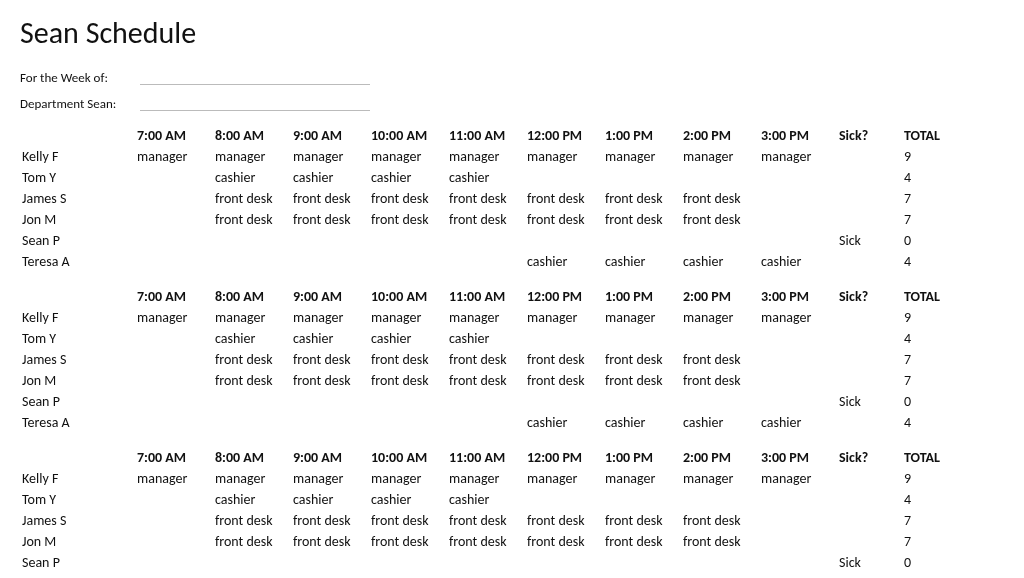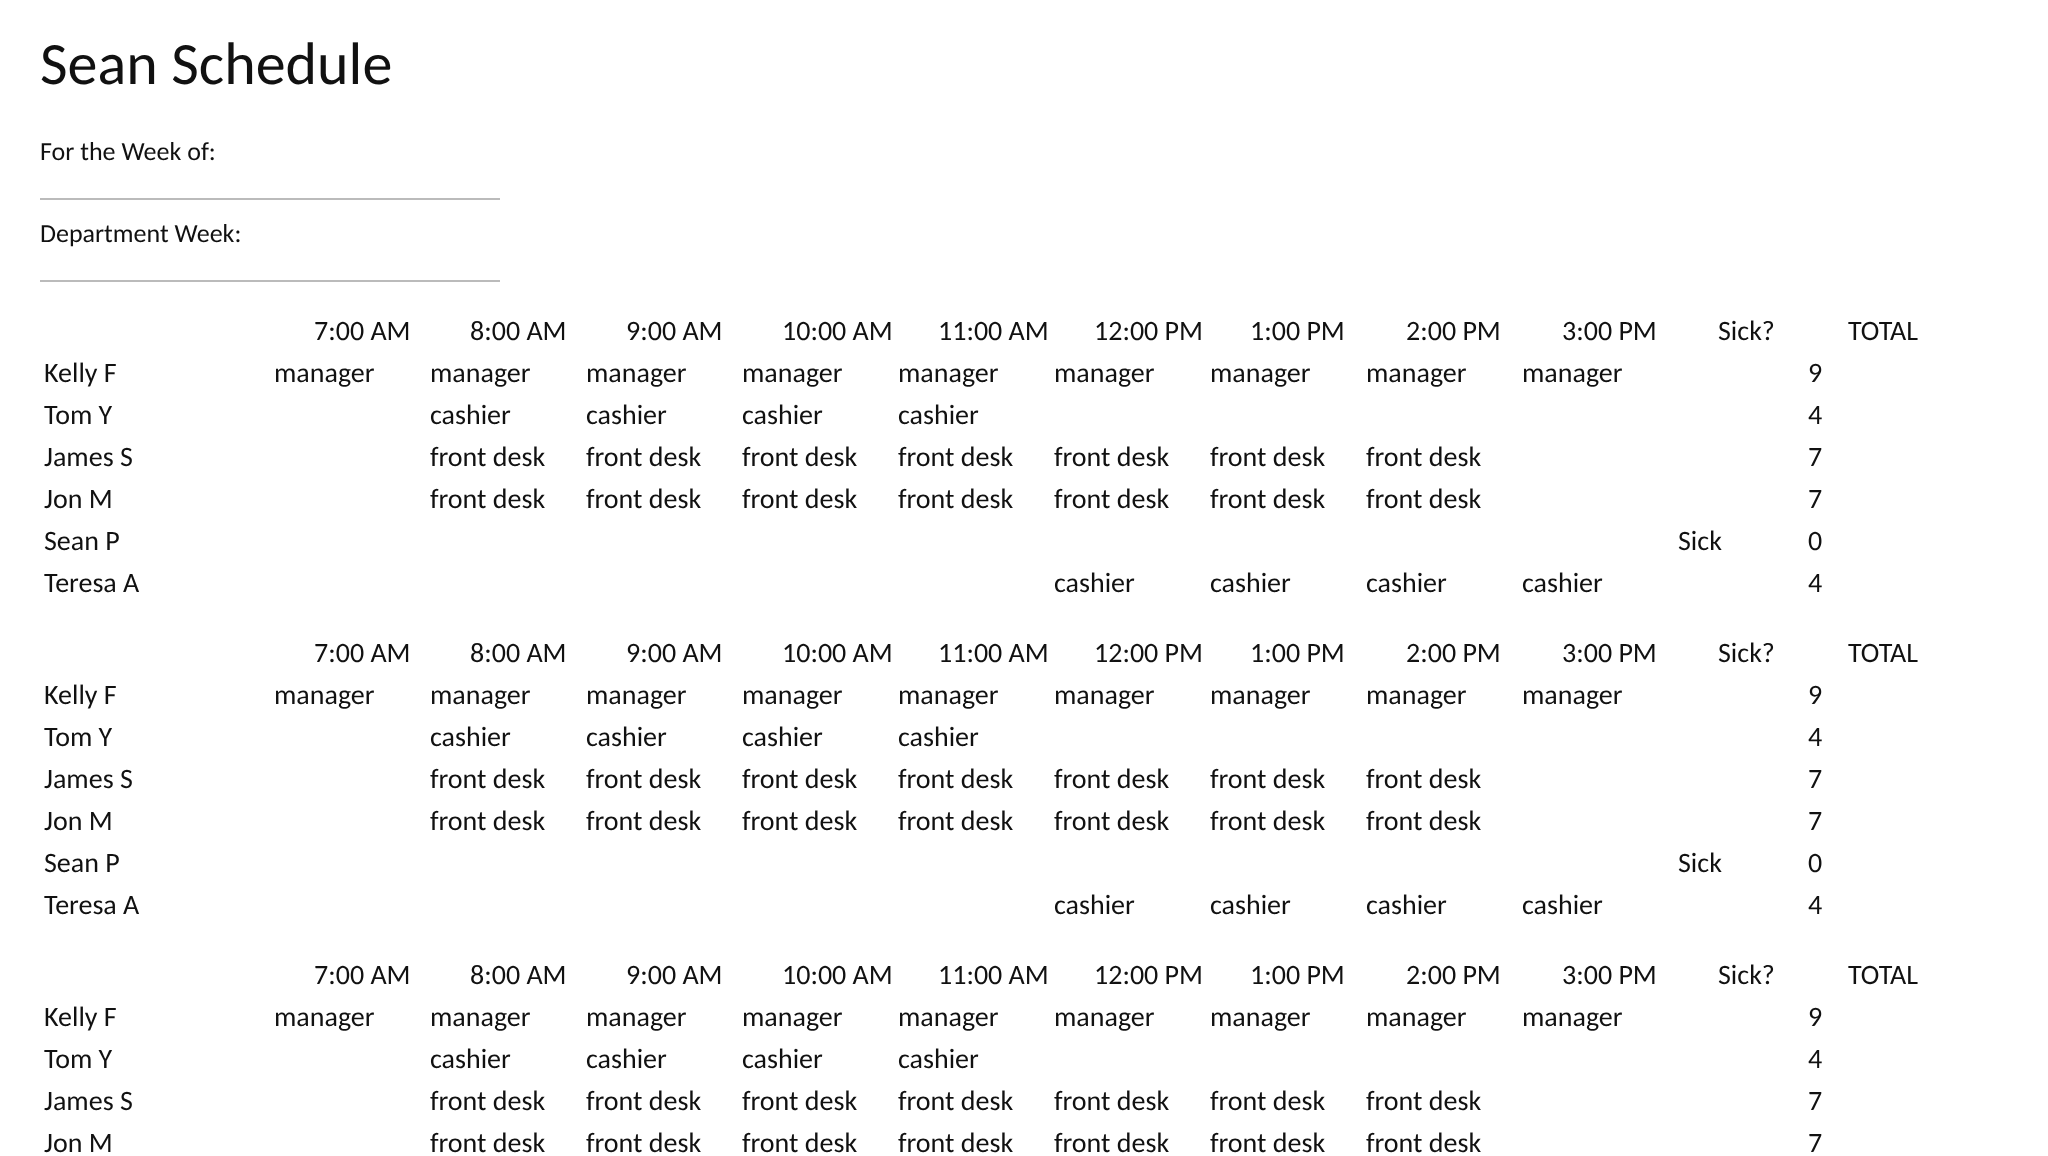--- a/index.html
+++ b/index.html
@@ -12,57 +12,56 @@
     background: #fff;
     width: 1024px;
   }
   h1 {
     font-size: 30px;
     font-weight: 400;
     margin: 0 0 18px 0;
   }
   .meta-row {
     display: flex;
-    align-items: flex-start;
+    align-items: center;
     margin-bottom: 10px;
     font-size: 13px;
-    flex-direction: column;
   }
   .meta-label { width: 120px; }
   .meta-input {
     width: 230px;
     border: none;
     border-bottom: 1px solid #bbb;
     height: 16px;
     background: transparent;
     outline: none;
     font-size: 13px;
   }
   .blocks { margin-top: 14px; }
   .block { margin-bottom: 14px; }
   .grid {
     display: grid;
     grid-template-columns: 115px repeat(9, 78px) 65px 65px;
     align-items: center;
   }
-  .hdr { font-weight: 400; padding: 2px 2px; white-space: nowrap; margin-left: 20px; }
+  .hdr { font-weight: 700; padding: 2px 2px; white-space: nowrap; }
   .cell { padding: 2px 2px; white-space: nowrap; }
   .name-cell { padding: 2px 2px; }
 </style>
 </head>
 <body>
 
 <h1>Sean Schedule</h1>
 
 <div class="meta-row">
   <div class="meta-label">For the Week of:</div>
   <input class="meta-input" value="" style="">
 </div>
 <div class="meta-row">
-  <div class="meta-label">Department Week:</div>
+  <div class="meta-label">Department Sean:</div>
   <input class="meta-input" value="" style="">
 </div>
 
 <div class="blocks" id="blocks">
     <div class="block">
       <div class="grid">
         <div class="hdr"></div>
         <div class="hdr">7:00 AM</div>
         <div class="hdr">8:00 AM</div>
         <div class="hdr">9:00 AM</div>

